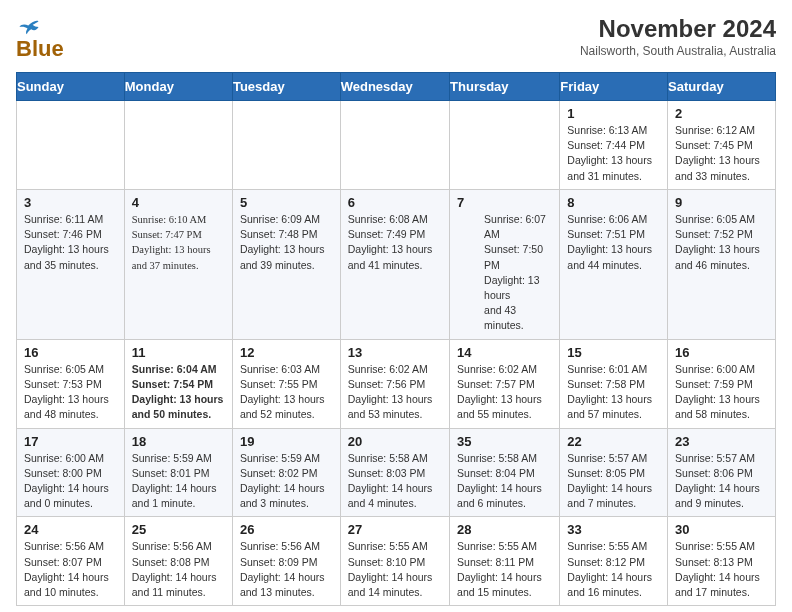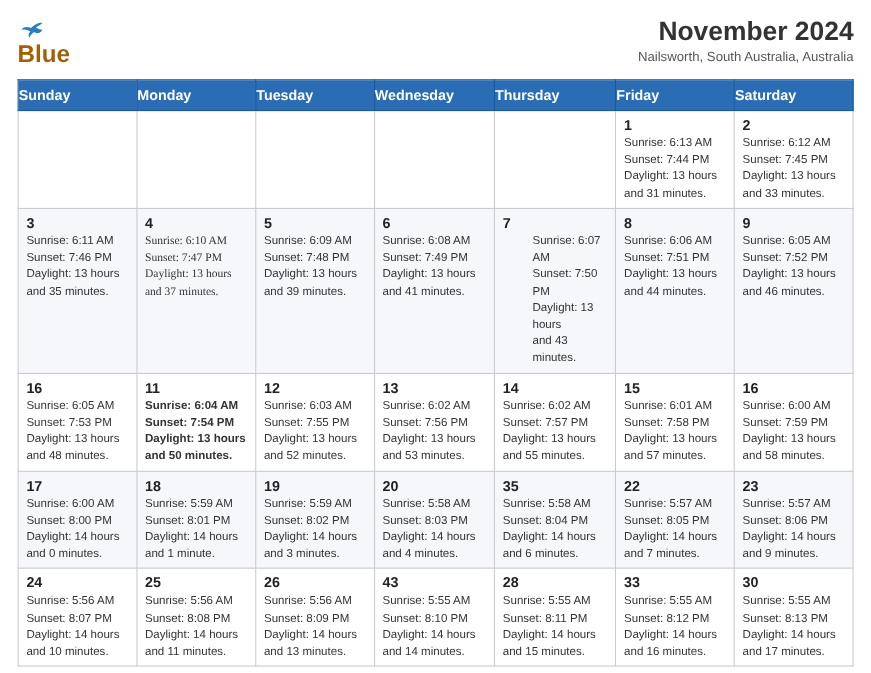--- a/index.html
+++ b/index.html
@@ -317,21 +317,21 @@
 and 11 minutes.</div>
         </td>
         <td>
           <span class="day-number">26</span>
           <div class="day-info" style="white-space: pre-line;">Sunrise: 5:56 AM
 Sunset: 8:09 PM
 Daylight: 14 hours
 and 13 minutes.</div>
         </td>
         <td>
-          <span class="day-number">43</span>
+          <span class="day-number">27</span>
           <div class="day-info" style="white-space: pre-line;">Sunrise: 5:55 AM
 Sunset: 8:10 PM
 Daylight: 14 hours
 and 14 minutes.</div>
         </td>
         <td>
           <span class="day-number">28</span>
           <div class="day-info" style="white-space: pre-line;">Sunrise: 5:55 AM
 Sunset: 8:11 PM
 Daylight: 14 hours

